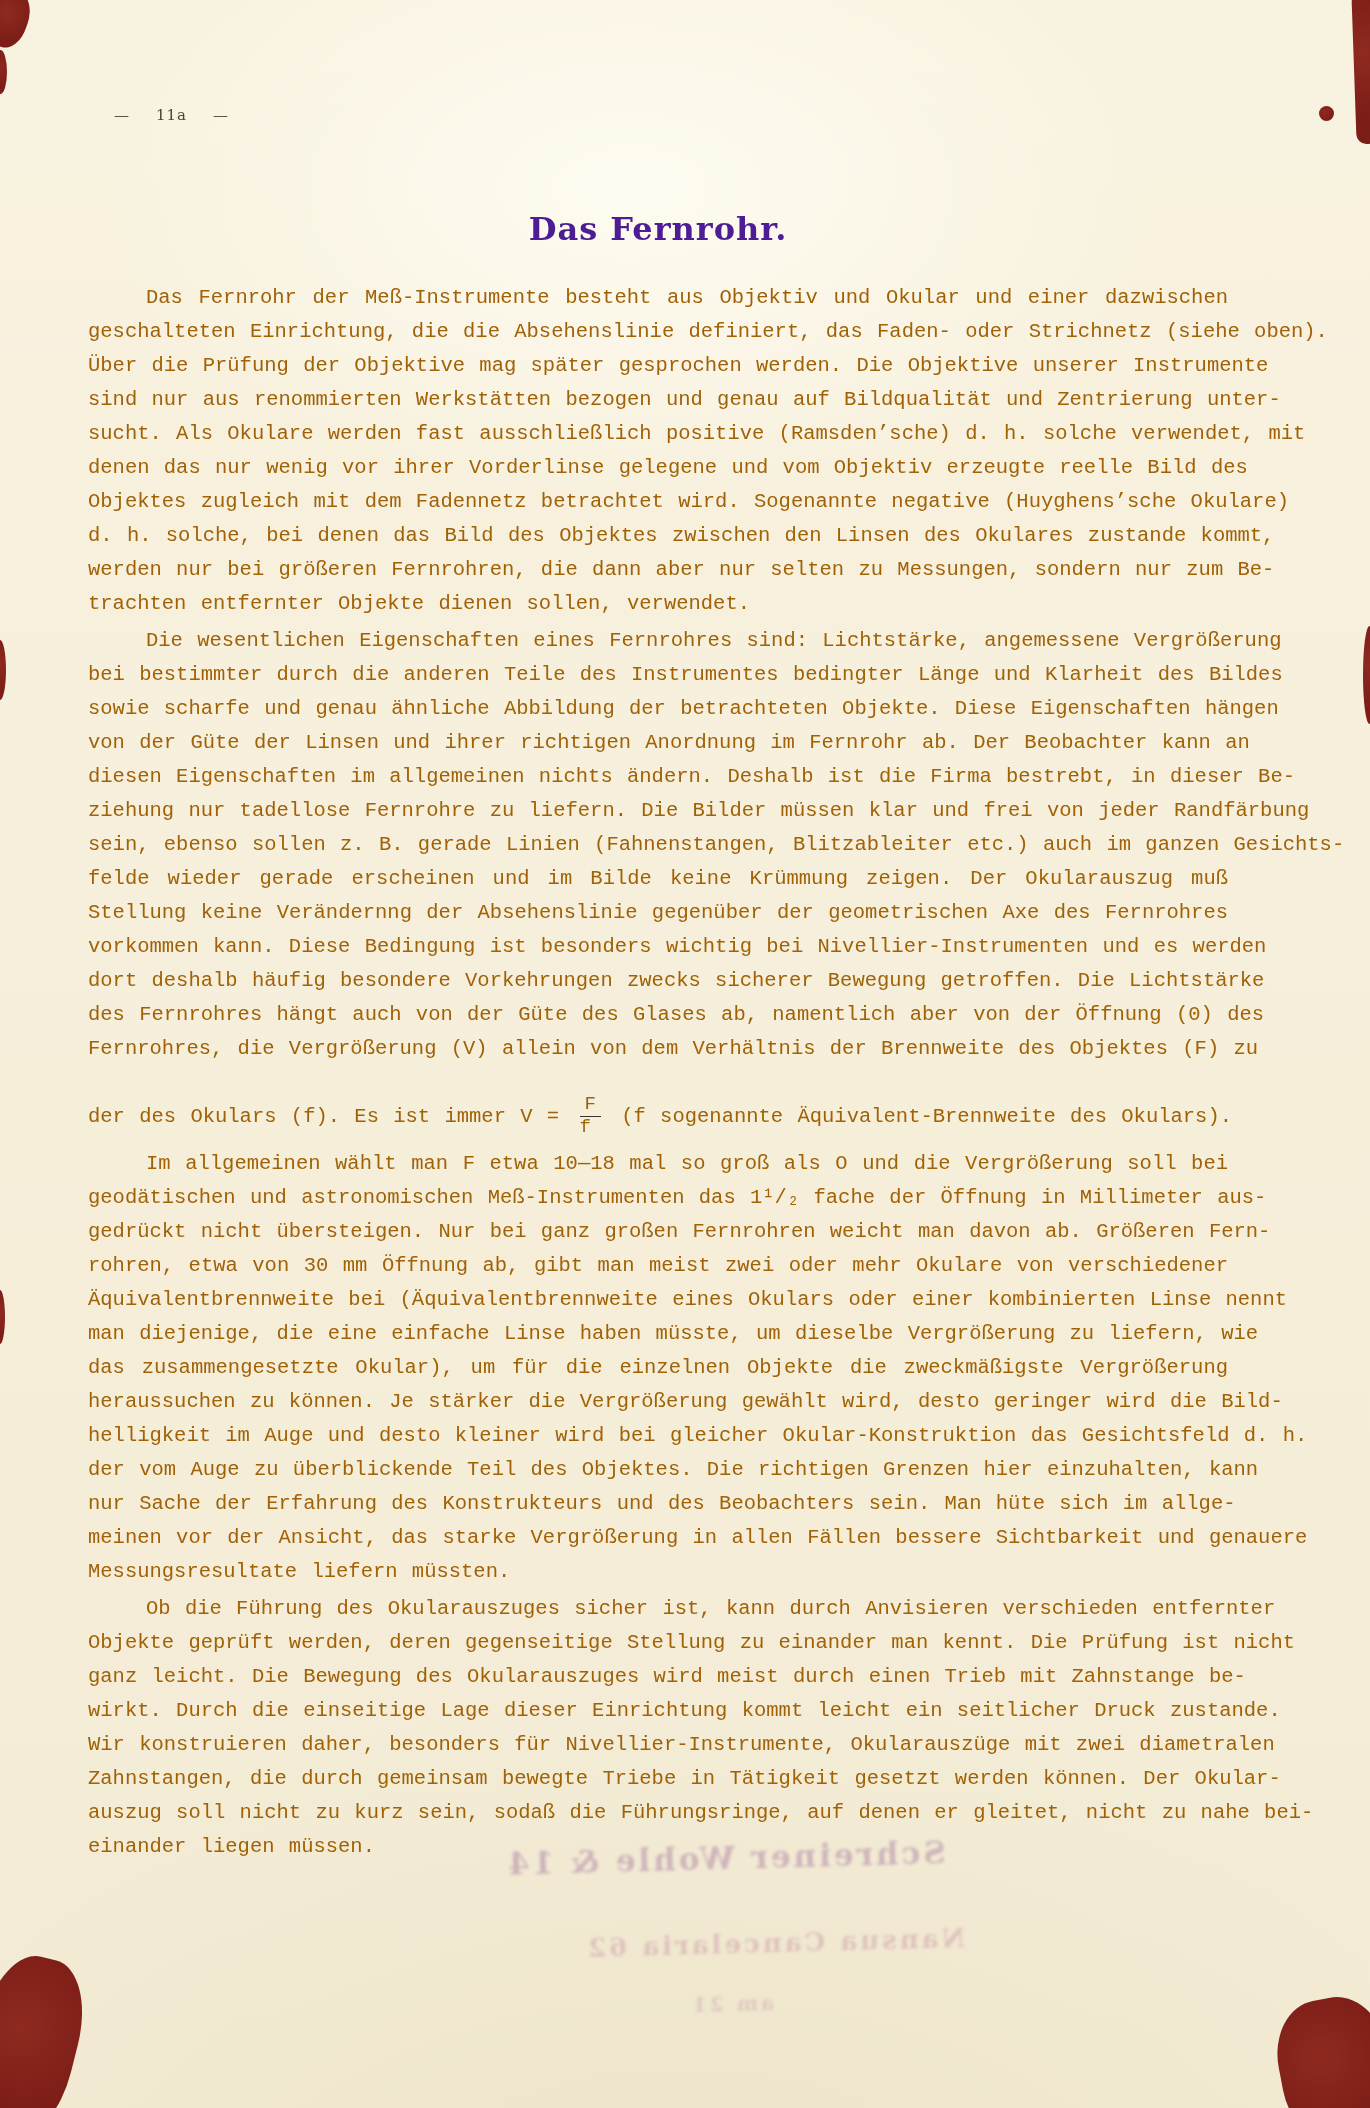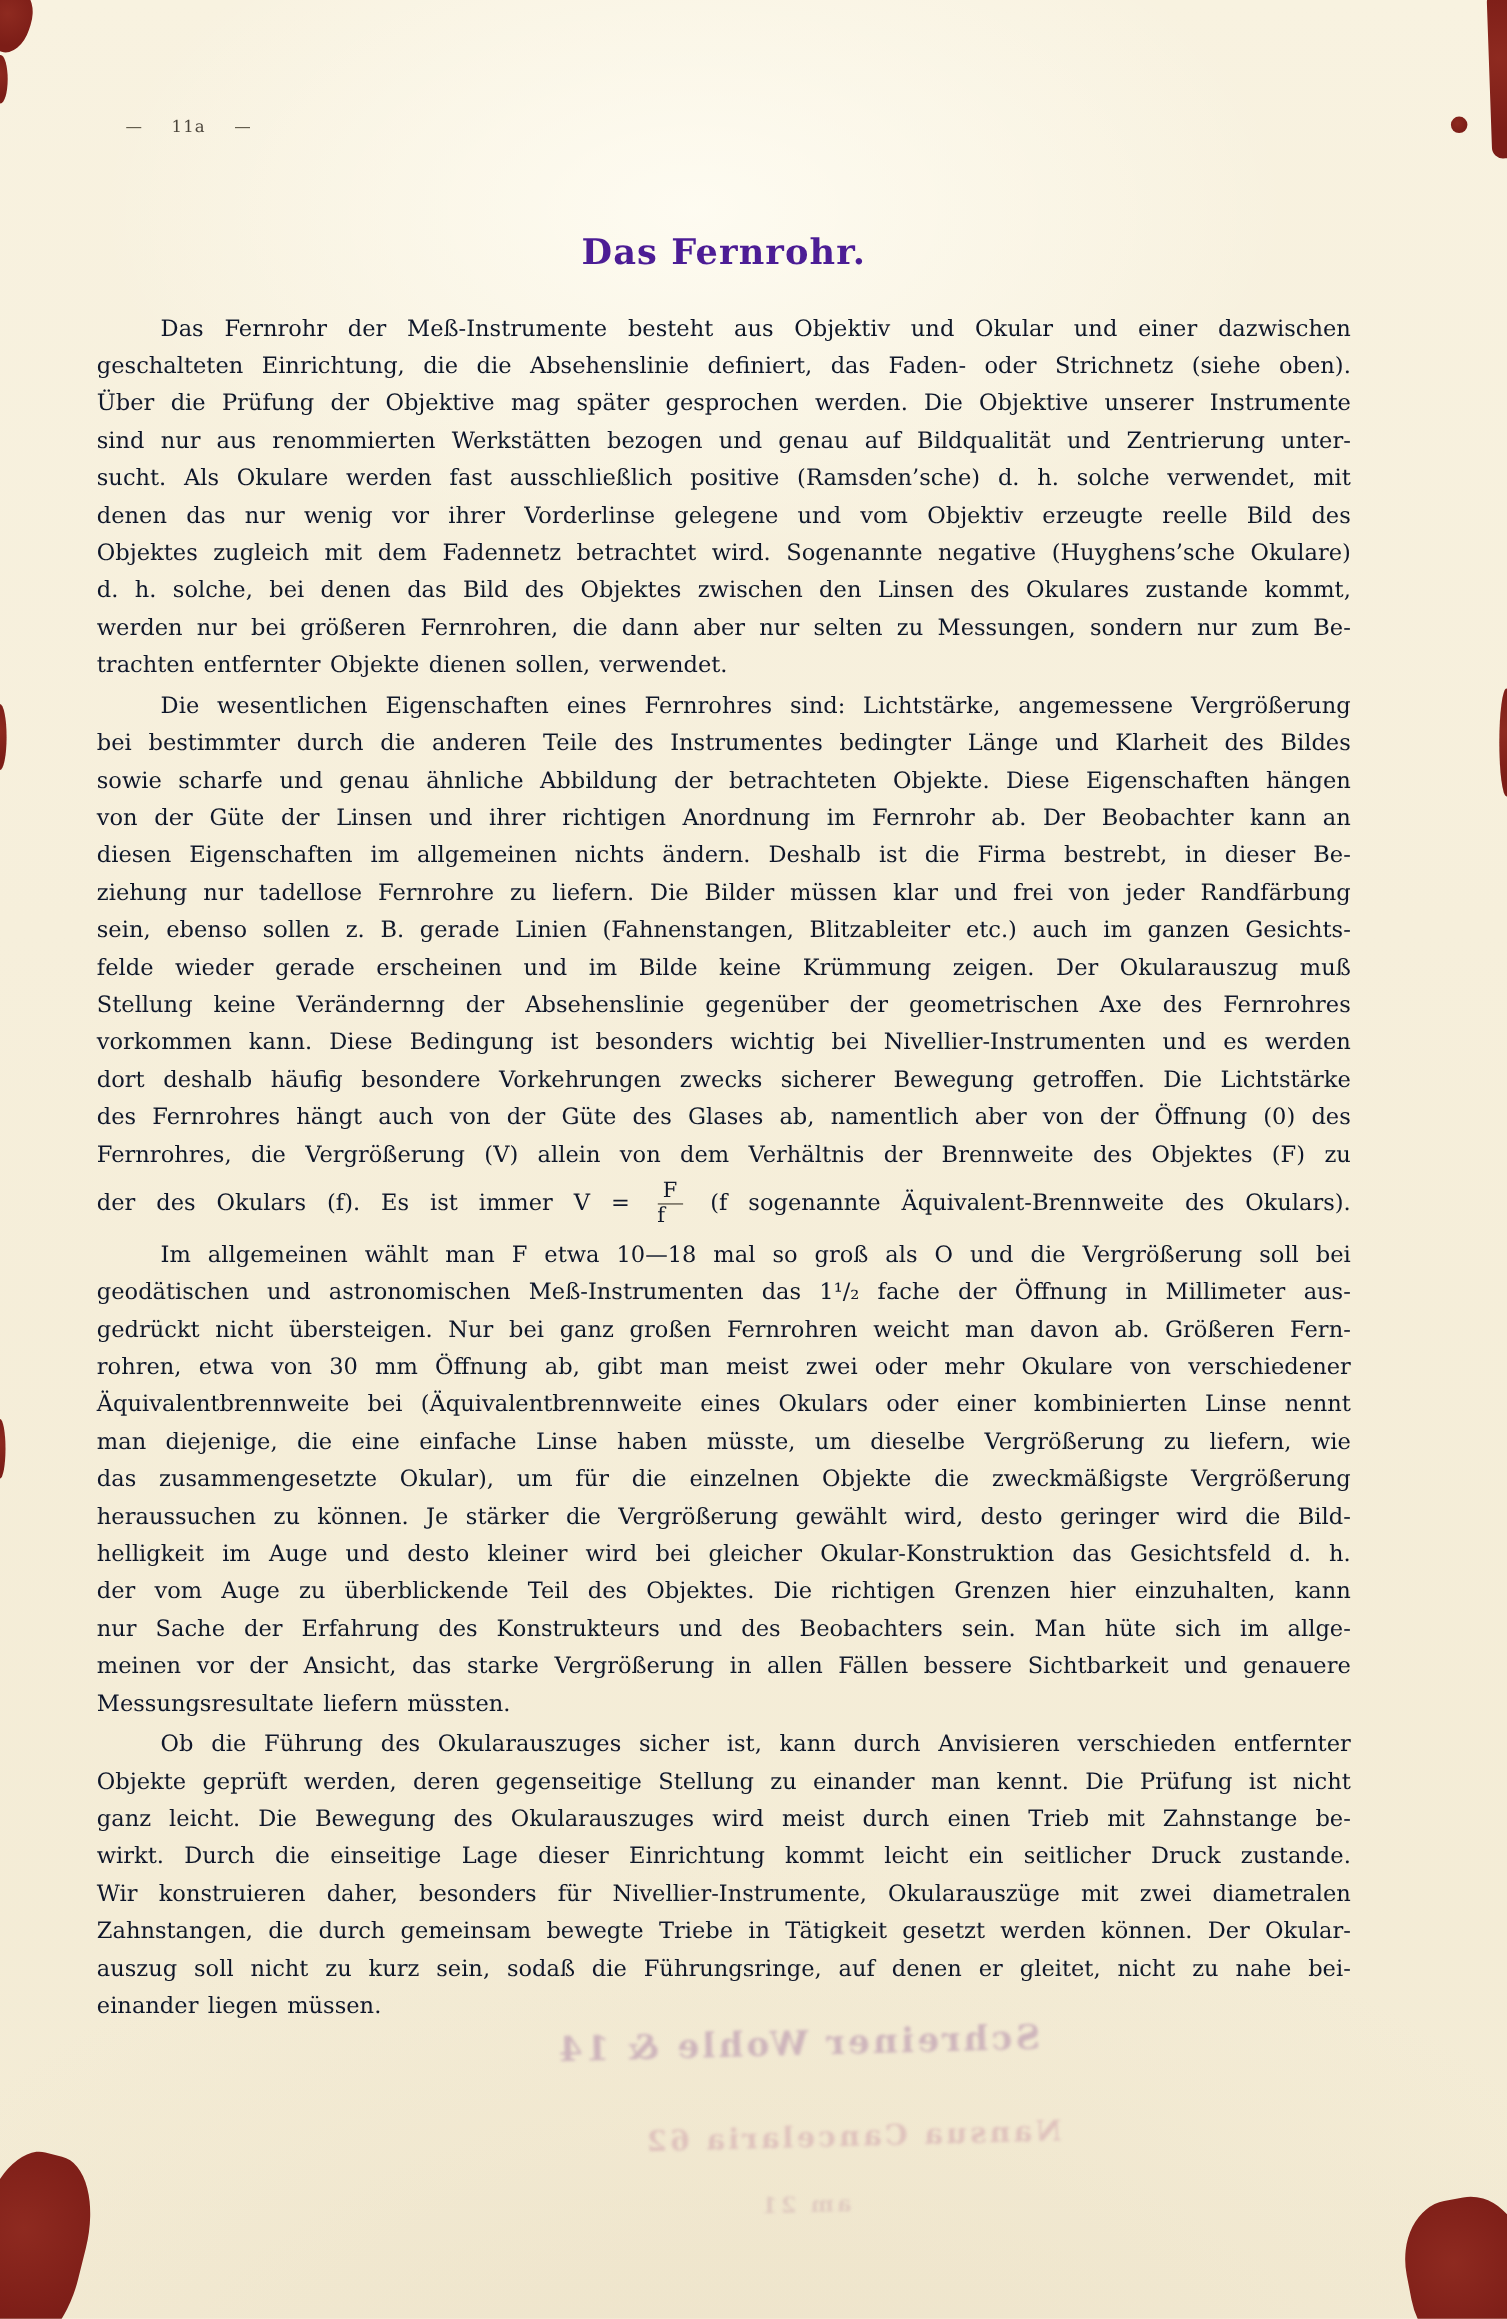--- a/index.html
+++ b/index.html
@@ -41,39 +41,41 @@
     color: #4c1d95;
     letter-spacing: 1px;
   }
 
   
   .text-column {
     position: absolute;
     left: 88px; top: 281px;
     width: 1140px;
     font-size: 20.5px;
-    color: #0f172a;
+    color: #a16207;
+    font-family: Liberation Mono, monospace;
   }
   .paragraph { margin: 0 0 3px 0; }
   .line {
     height: 34px;
     line-height: 34px;
     white-space: nowrap;
     text-align: justify;
     text-align-last: justify;
     word-spacing: 2px;
   }
   .line.first { padding-left: 58px; }
   .line.last {
     text-align: center;
     text-align-last: left;
   }
   .line.formula-line {
     height: 54px;
     line-height: 54px;
+    margin-top: 24px;
   }
   .frac {
     display: inline-block;
     vertical-align: middle;
     text-align: center;
     line-height: 1.05;
     font-size: 19px;
     margin: 0 6px;
   }
   .frac .num {

